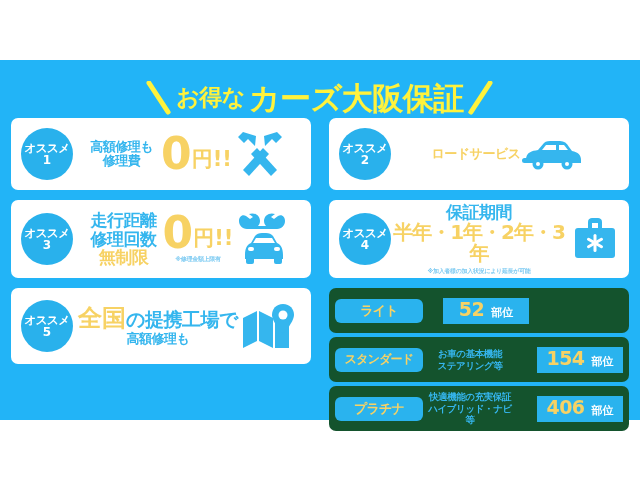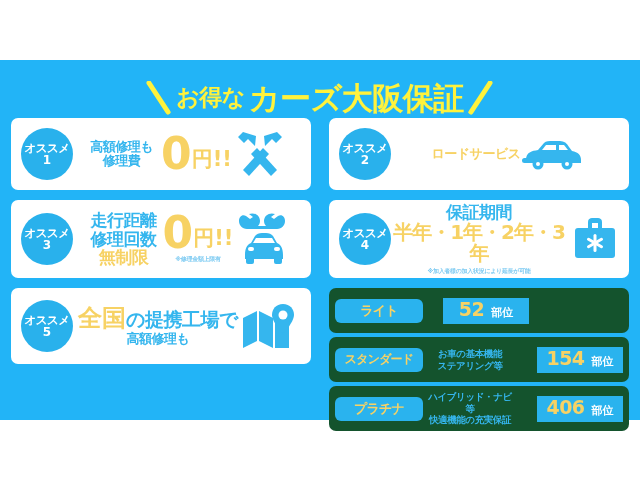--- a/index.html
+++ b/index.html
@@ -388,22 +388,22 @@
       </div>
       <div class="plan-count">
         <span class="n">154</span>
         <span class="u">部位</span>
       </div>
     </div>
 
     <div class="plan-row">
       <div class="plan-pill">プラチナ</div>
       <div class="plan-desc">
+        <div>快適機能の充実保証</div>
         <div>ハイブリッド・ナビ等</div>
-        <div>快適機能の充実保証</div>
       </div>
       <div class="plan-count">
         <span class="n">406</span>
         <span class="u">部位</span>
       </div>
     </div>
   </div>
 
 </div>
 

